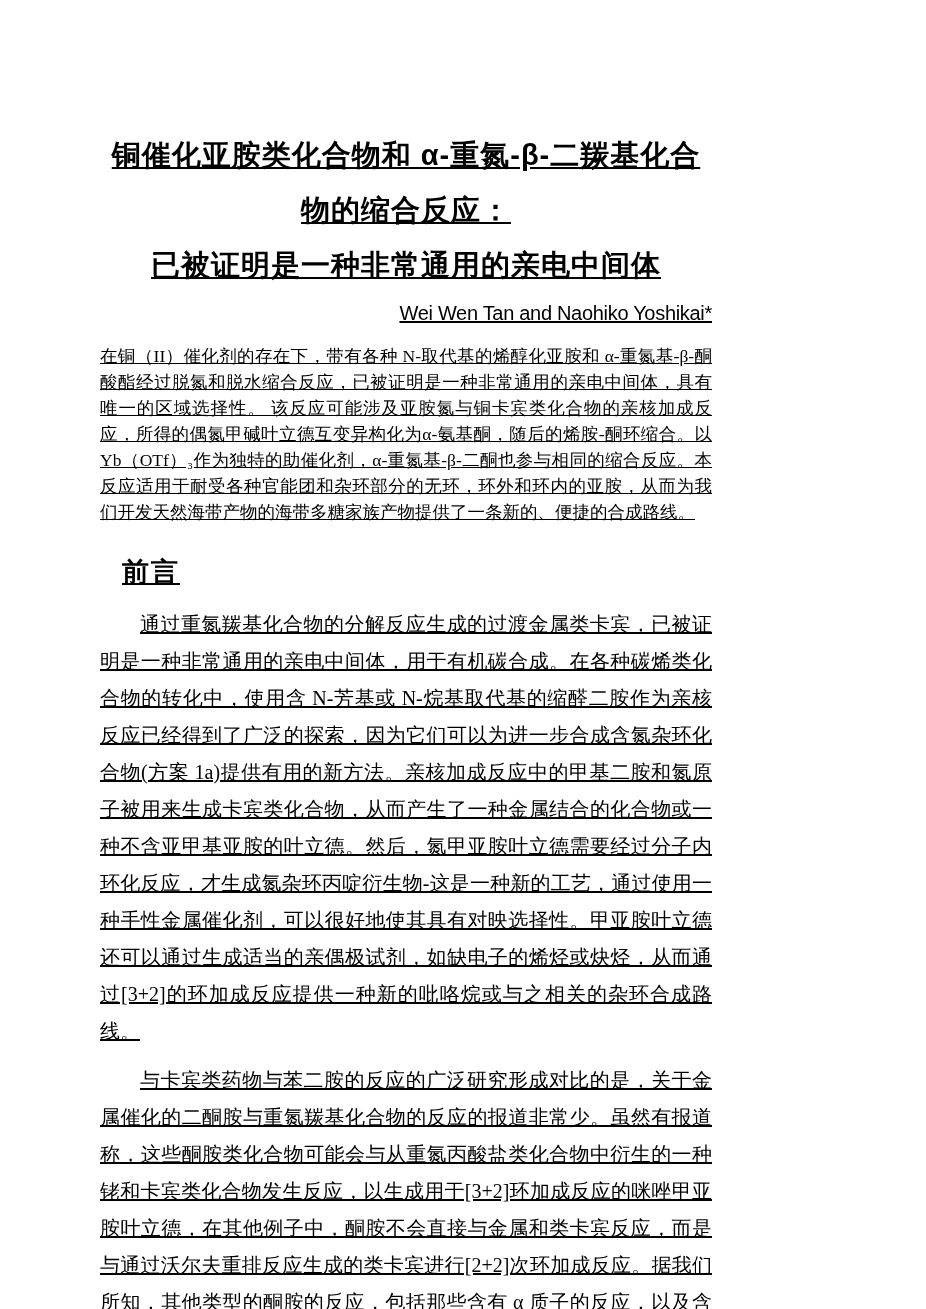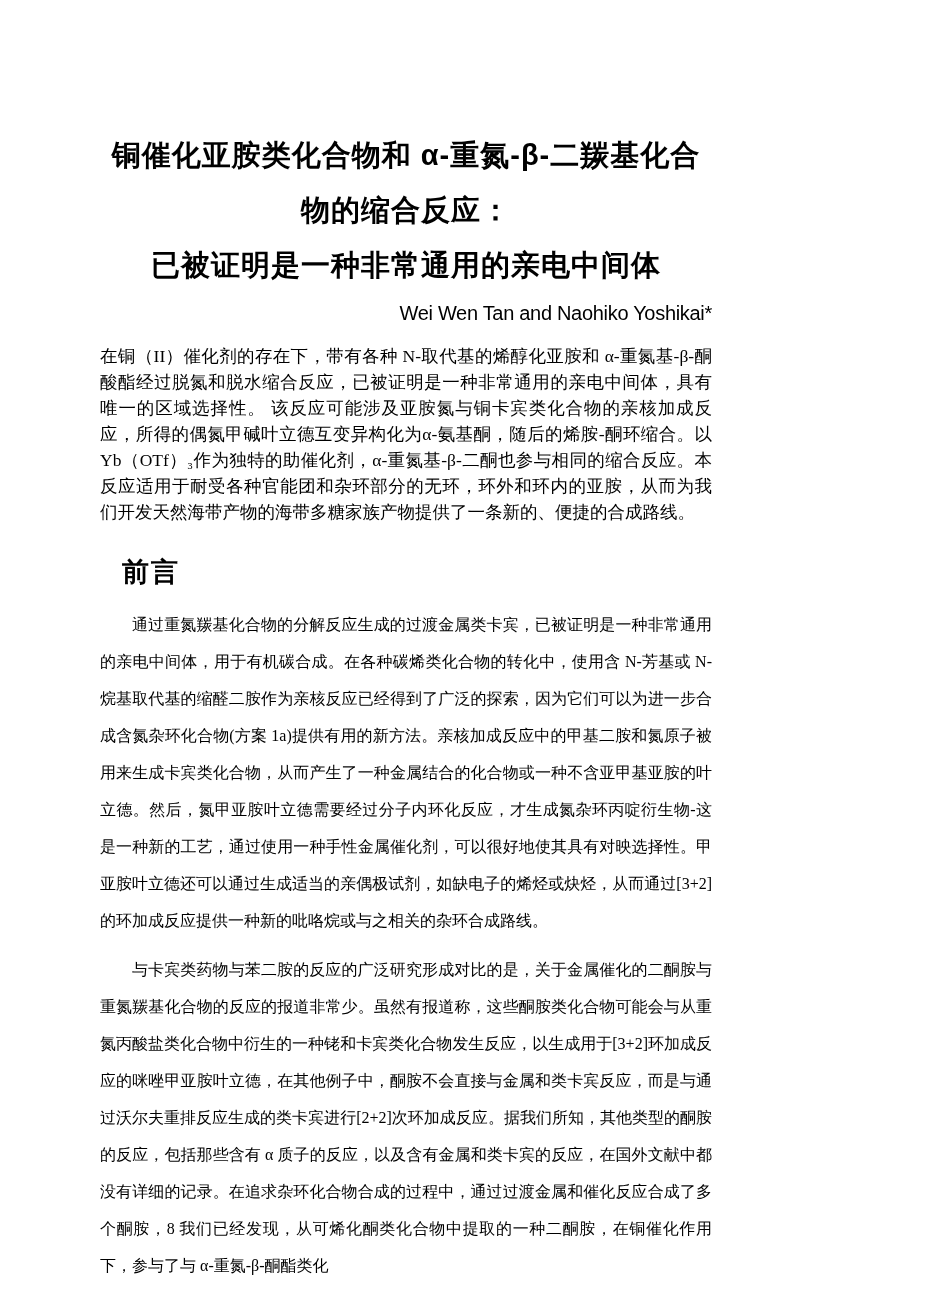--- a/index.html
+++ b/index.html
@@ -9,20 +9,21 @@
   }
   .page {
     position: relative;
     width: 808px;
     height: 1309px;
     background: #ffffff;
     color: #000000;
     box-sizing: border-box;
     padding: 128px 96px 0 100px;
     overflow: hidden;
+    text-decoration: underline;
   }
   h1.paper-title {
     margin: 0;
     font-family: "Liberation Sans", sans-serif;
     font-weight: bold;
     font-size: 29px;
     line-height: 55px;
     text-align: center;
     letter-spacing: 1px;
   }
@@ -51,21 +52,21 @@
   p.abstract-body {
     margin: 20px 0 0 0;
     font-family: "Liberation Serif", serif;
     font-size: 17.5px;
     line-height: 26px;
     text-align: justify;
   }
   p.intro-paragraph {
     margin: 16px 0 0 0;
     font-family: "Liberation Serif", serif;
-    font-size: 16px;
+    font-size: 20px;
     line-height: 37px;
     text-align: justify;
     text-indent: 2em;
   }
   p.intro-paragraph + p.intro-paragraph {
     margin-top: 12px;
   }
 </style>
 </head>
 <body>

